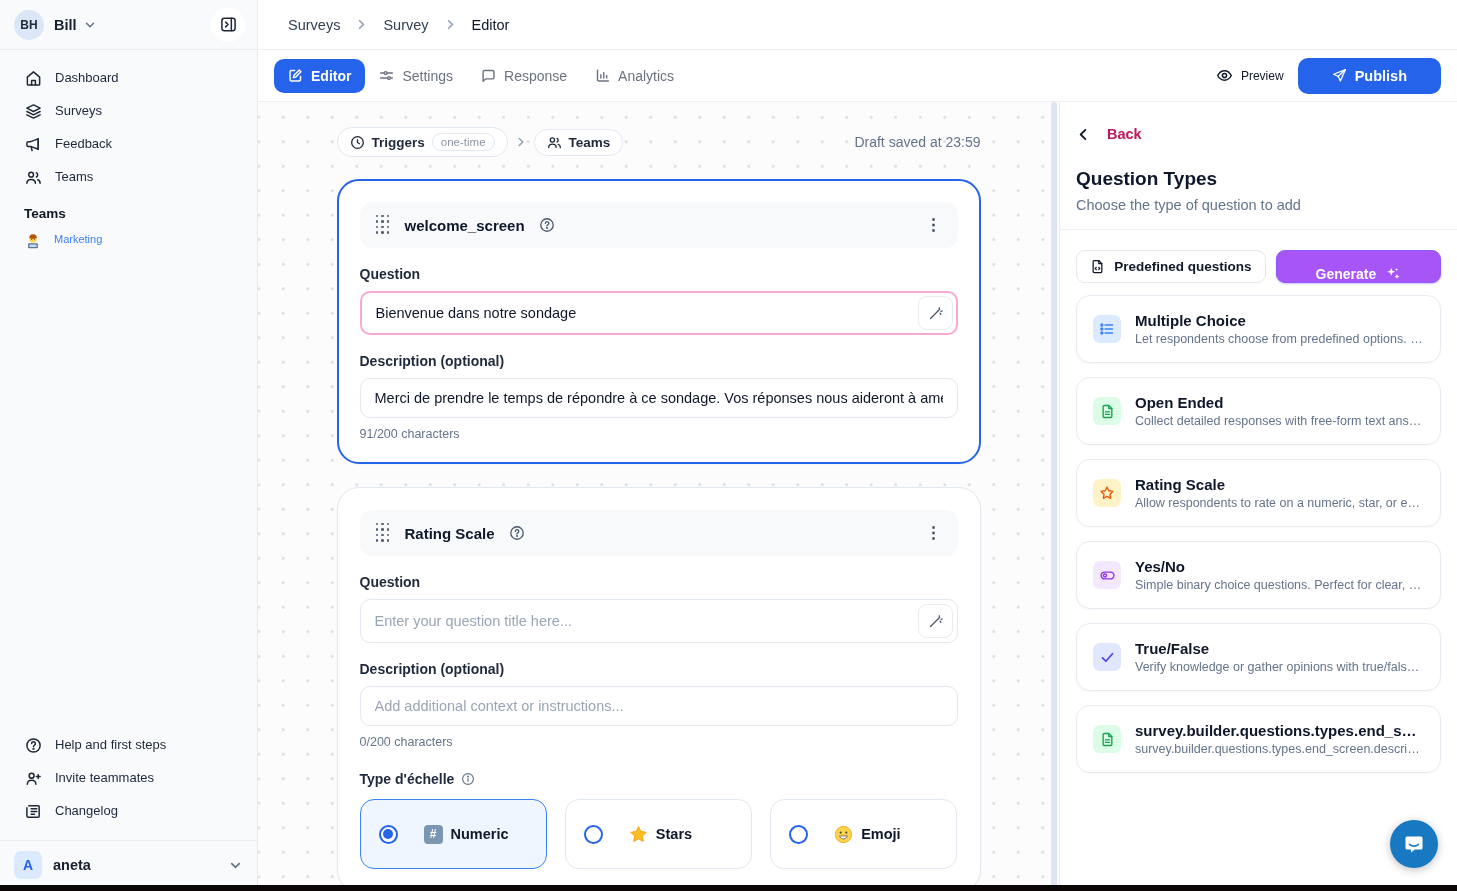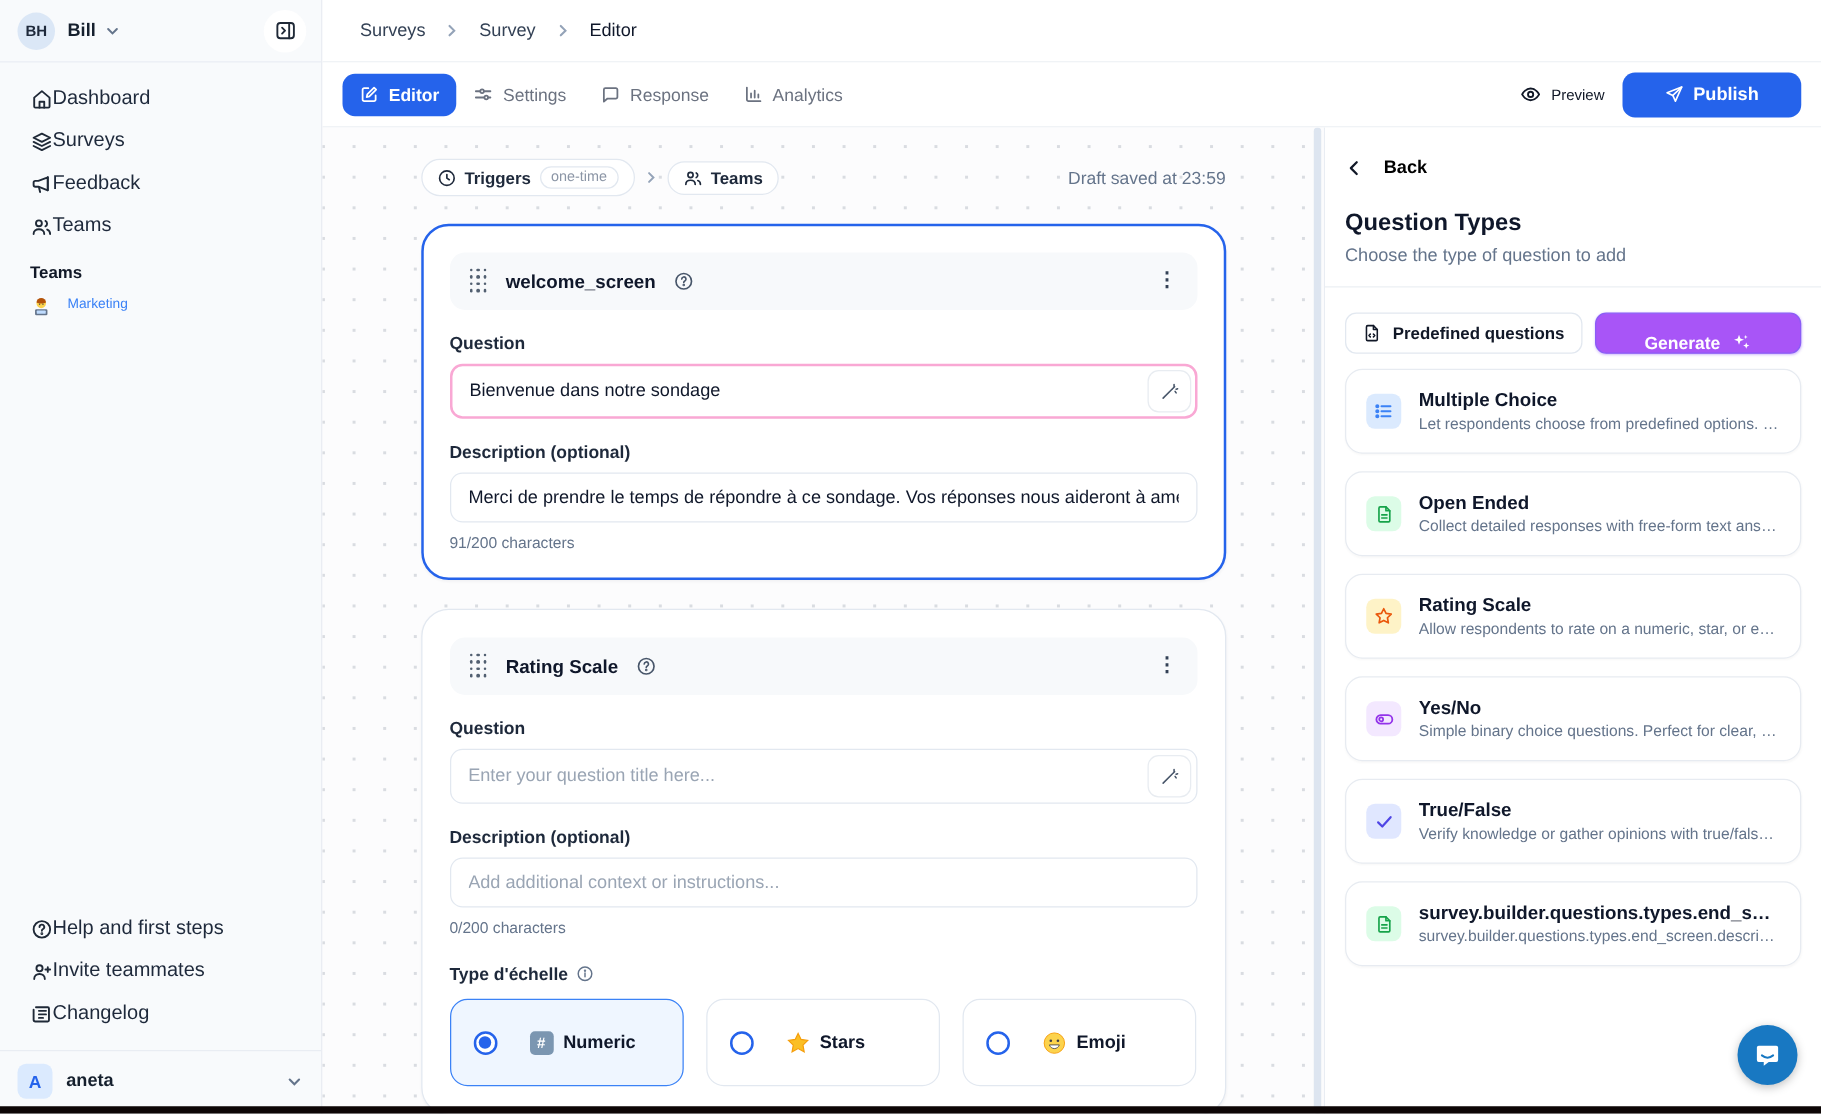--- a/index.html
+++ b/index.html
@@ -8,21 +8,21 @@
   svg { display:block; }
 
   
   .sidebar { width:258px; min-width:258px; background:#f8fafc; border-right:1px solid #e5e9f0; display:flex; flex-direction:column; }
   .sb-header { height:50px; display:flex; align-items:center; padding:0 12px 0 14px; border-bottom:1px solid #e9edf3; }
   .ws-avatar { width:30px; height:30px; border-radius:50%; background:#dbe7f6; color:#1e293b; font-size:12px; font-weight:bold; display:flex; align-items:center; justify-content:center; }
   .ws-name { font-size:14.5px; font-weight:700; margin-left:10px; color:#16202e; }
   .sb-header .chev { margin-left:6px; }
   .sb-toggle { margin-left:auto; width:34px; height:34px; border-radius:50%; background:#fff; display:flex; align-items:center; justify-content:center; border:none; cursor:pointer; }
   .sb-nav { padding:12px 0 0 0; }
-  .sb-item { display:flex; align-items:center; padding:8px 24px; font-size:16px; color:#1e293b; cursor:pointer; }
+  .sb-item { display:flex; gap:13px; padding:8px 24px; font-size:13px; color:#1e293b; cursor:pointer; }
   .sb-item .ic { width:18px; display:flex; justify-content:center; color:#1f2937; }
   .sb-section { padding:12px 24px 4px; font-size:13.5px; font-weight:700; color:#111827; }
   .sb-team { display:flex; align-items:flex-start; gap:12px; padding:8px 24px; font-size:11px; color:#3b82f6; cursor:pointer; }
   .sb-spacer { flex:1; }
   .sb-footer { padding:6px 0 4px; }
   .sb-userwrap { border-top:1px solid #e9edf3; margin-top:8px; padding:10px 14px 12px; }
   .sb-user { display:flex; align-items:center; cursor:pointer; }
   .u-avatar { width:28px; height:28px; border-radius:7px; background:#dbeafe; color:#2563eb; font-weight:bold; font-size:14px; display:flex; align-items:center; justify-content:center; }
   .u-name { font-size:14.5px; font-weight:700; margin-left:11px; color:#16202e; }
   .sb-user .chev { margin-left:auto; }
@@ -75,21 +75,21 @@
   .radio { width:19px; height:19px; border-radius:50%; border:2px solid #2563eb; background:#fff; position:relative; flex:none; }
   .radio.on::after { content:""; position:absolute; inset:2.5px; border-radius:50%; background:#2563eb; }
   .opt-label { display:flex; align-items:center; gap:8px; font-size:14.5px; font-weight:600; color:#0f172a; }
   .numkey { width:19px; height:19px; border-radius:4px; background:#7b96b1; color:#fff; font-size:12px; font-weight:700; display:flex; align-items:center; justify-content:center; }
 
   .scrolltrack { position:absolute; right:2px; top:0; bottom:0; width:6px; background:#dde5f0; border-radius:3px; }
 
   
   .panel { width:398px; min-width:398px; background:#fff; border-left:1px solid #e9edf3; padding:0; overflow:hidden; }
   .panel-inner { padding:22px 16px 0; }
-  .back-row { display:flex; align-items:center; gap:16px; font-size:14.5px; font-weight:700; color:#000000; cursor:pointer; padding:2px 0 4px; }
+  .back-row { display:flex; align-items:center; gap:16px; font-size:14.5px; font-weight:700; color:#be185d; cursor:pointer; padding:2px 0 4px; }
   .panel-title { font-size:19px; font-weight:800; color:#0f172a; margin-top:22px; }
   .panel-sub { font-size:14.5px; color:#64748b; margin-top:7px; padding-bottom:16px; }
   .panel-div { border-top:1px solid #eceff4; margin:0 -16px; }
   .panel-actions { display:flex; gap:10px; margin:20px 0 12px; }
   .predef-btn { flex:1.15; height:33px; background:#fff; border:1px solid #e2e8f0; border-radius:9px; display:flex; align-items:center; justify-content:center; gap:9px; font-size:13.5px; font-weight:600; color:#111827; cursor:pointer; }
   .gen-btn { flex:1; height:33px; background:#a855f7; border:1px solid #8b5cf6; border-radius:9px; display:flex; align-items:flex-end; justify-content:center; gap:9px; font-size:14px; font-weight:700; color:#fff; cursor:pointer; box-shadow:0 1px 2px rgba(139,92,246,.4); }
   .qt-card { background:#fff; border:1px solid #e7ebf1; border-radius:14px; height:68px; display:flex; align-items:center; gap:14px; padding:0 16px; margin-bottom:14px; cursor:pointer; box-shadow:0 1px 2px rgba(15,23,42,.03); }
   .qt-icon { width:28px; height:28px; border-radius:7px; display:flex; align-items:center; justify-content:center; flex:none; }
   .qt-text { min-width:0; }
   .qt-title { font-size:15px; font-weight:700; color:#0f172a; white-space:nowrap; overflow:hidden; text-overflow:ellipsis; }

